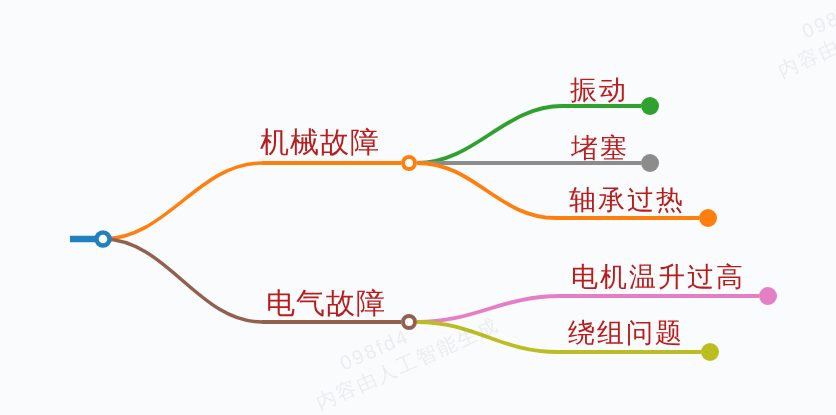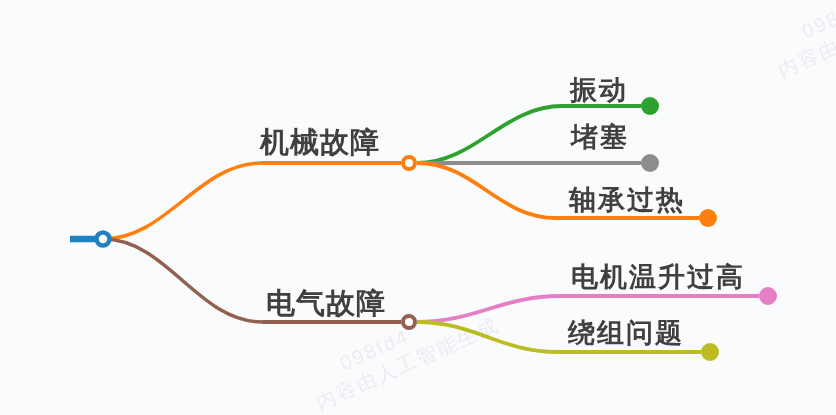--- a/index.html
+++ b/index.html
@@ -6,22 +6,22 @@
   #stage{
     position:relative;
     width:836px;height:415px;
     background:#fafbfc;
     overflow:hidden;
     font-family:"Liberation Sans", sans-serif;
   }
   #map-svg{position:absolute;left:0;top:0;}
   .node-label{
     position:absolute;
-    font-weight:bold;
-    color:#404040;
+    font-weight:normal;
+    color:#b91c1c;
     line-height:1.1;
     white-space:nowrap;
     cursor:default;
     text-align:center;
   }
   .branch-label{font-size:29px;letter-spacing:1px;}
   .leaf-label{font-size:27px;letter-spacing:2px;}
   .watermark{
     position:absolute;
     color:rgba(90,90,115,0.09);
@@ -67,21 +67,21 @@
     <circle cx="650" cy="163" r="9" fill="#8c8c8c"></circle>
     <circle cx="708" cy="218" r="9" fill="#ff7f0e"></circle>
     <circle cx="768" cy="296" r="9" fill="#e57fc5"></circle>
     <circle cx="710" cy="352" r="9" fill="#bcbd22"></circle>
   </svg>
 
   <div class="node-label branch-label" style="left:260px;top:127px;">机械故障</div>
 
   <div class="node-label leaf-label" style="left:570px;top:76px;">振动</div>
 
-  <div class="node-label leaf-label" style="left:571px;top:123px;">堵塞</div>
+  <div class="node-label leaf-label" style="left:571px;top:134px;">堵塞</div>
 
   <div class="node-label branch-label" style="left:266px;top:288px;">电气故障</div>
 
   <div class="node-label leaf-label" style="left:569px;top:186px;">轴承过热</div>
 
   <div class="node-label leaf-label" style="left:571px;top:263px;">电机温升过高</div>
 
   <div class="node-label leaf-label" style="left:568px;top:319px;">绕组问题</div>
 
   <div class="watermark" style="left:763px;top:36px;">

